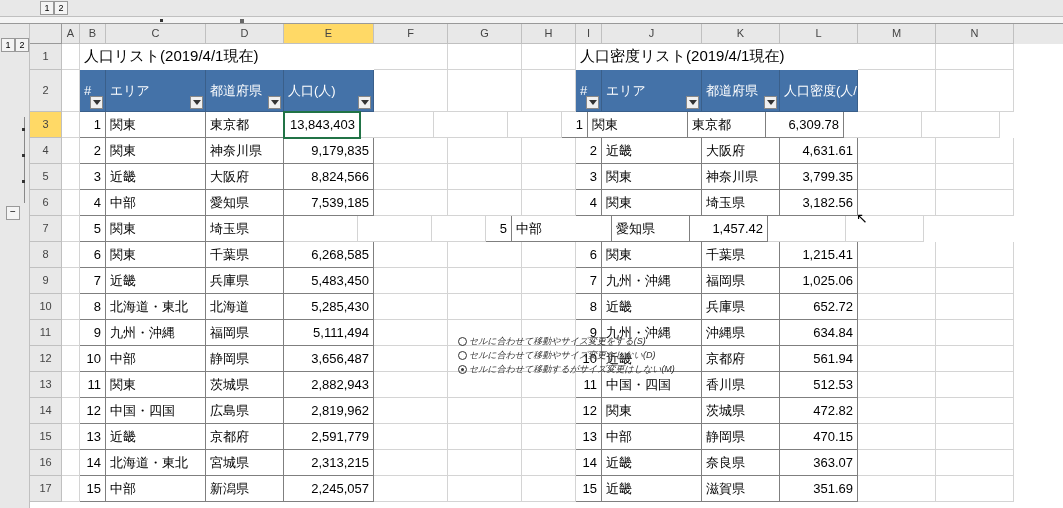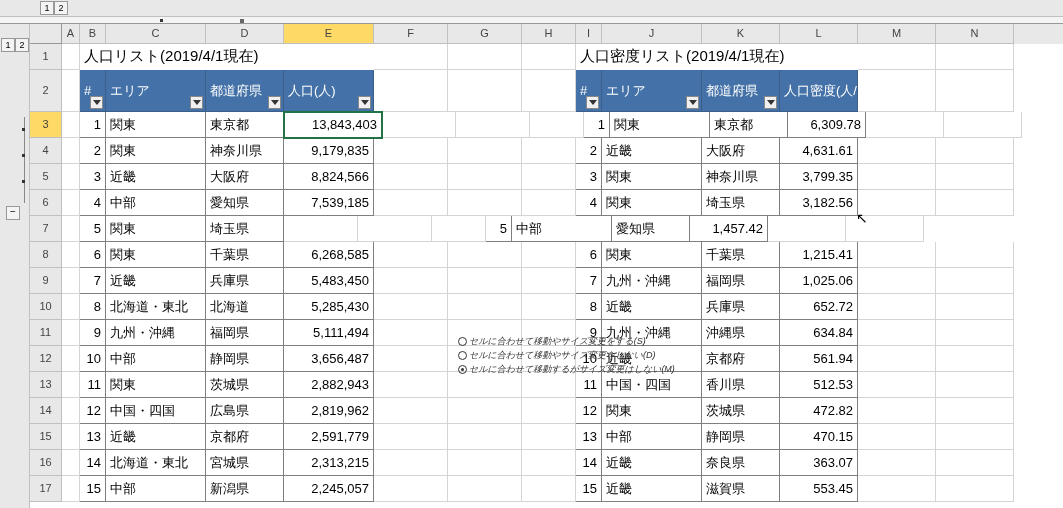--- a/index.html
+++ b/index.html
@@ -290,21 +290,21 @@
         </div>
         <div class="cell " style="width: 78px;"></div>
         <div class="cell " style="width: 78px;"></div>
       </div>
       <div class="row">
         <div class="row-header sel">3</div>
         <div class="cell " style="width: 18px;"></div>
         <div class="cell data-cell num" style="width: 26px;">1</div>
         <div class="cell data-cell" style="width: 100px;">関東</div>
         <div class="cell data-cell" style="width: 78px;">東京都</div>
-        <div class="cell data-cell num selected-cell" style="width: 98px;">13,843,403</div>
+        <div class="cell data-cell num selected-cell" style="width: 76px;">13,843,403</div>
         <div class="cell " style="width: 74px;"></div>
         <div class="cell " style="width: 74px;"></div>
         <div class="cell " style="width: 54px;"></div>
         <div class="cell data-cell num" style="width: 26px;">1</div>
         <div class="cell data-cell" style="width: 100px;">関東</div>
         <div class="cell data-cell" style="width: 78px;">東京都</div>
         <div class="cell data-cell num" style="width: 78px;">6,309.78</div>
         <div class="cell " style="width: 78px;"></div>
         <div class="cell " style="width: 78px;"></div>
       </div>
@@ -534,21 +534,21 @@
         <div class="cell data-cell num" style="width: 26px;">15</div>
         <div class="cell data-cell" style="width: 100px;">中部</div>
         <div class="cell data-cell" style="width: 78px;">新潟県</div>
         <div class="cell data-cell num" style="width: 90px;">2,245,057</div>
         <div class="cell " style="width: 74px;"></div>
         <div class="cell " style="width: 74px;"></div>
         <div class="cell " style="width: 54px;"></div>
         <div class="cell data-cell num" style="width: 26px;">15</div>
         <div class="cell data-cell" style="width: 100px;">近畿</div>
         <div class="cell data-cell" style="width: 78px;">滋賀県</div>
-        <div class="cell data-cell num" style="width: 78px;">553.45</div>
+        <div class="cell data-cell num" style="width: 78px;">351.69</div>
         <div class="cell " style="width: 78px;"></div>
         <div class="cell " style="width: 78px;"></div>
       </div>
     </div>
 
   <div class="radio-popup" style="left:428px; top:310px;" id="radioPopup">
       <div class="opt">
         <span class="r"></span>
         <span>セルに合わせて移動やサイズ変更をする(S)</span>
       </div>

